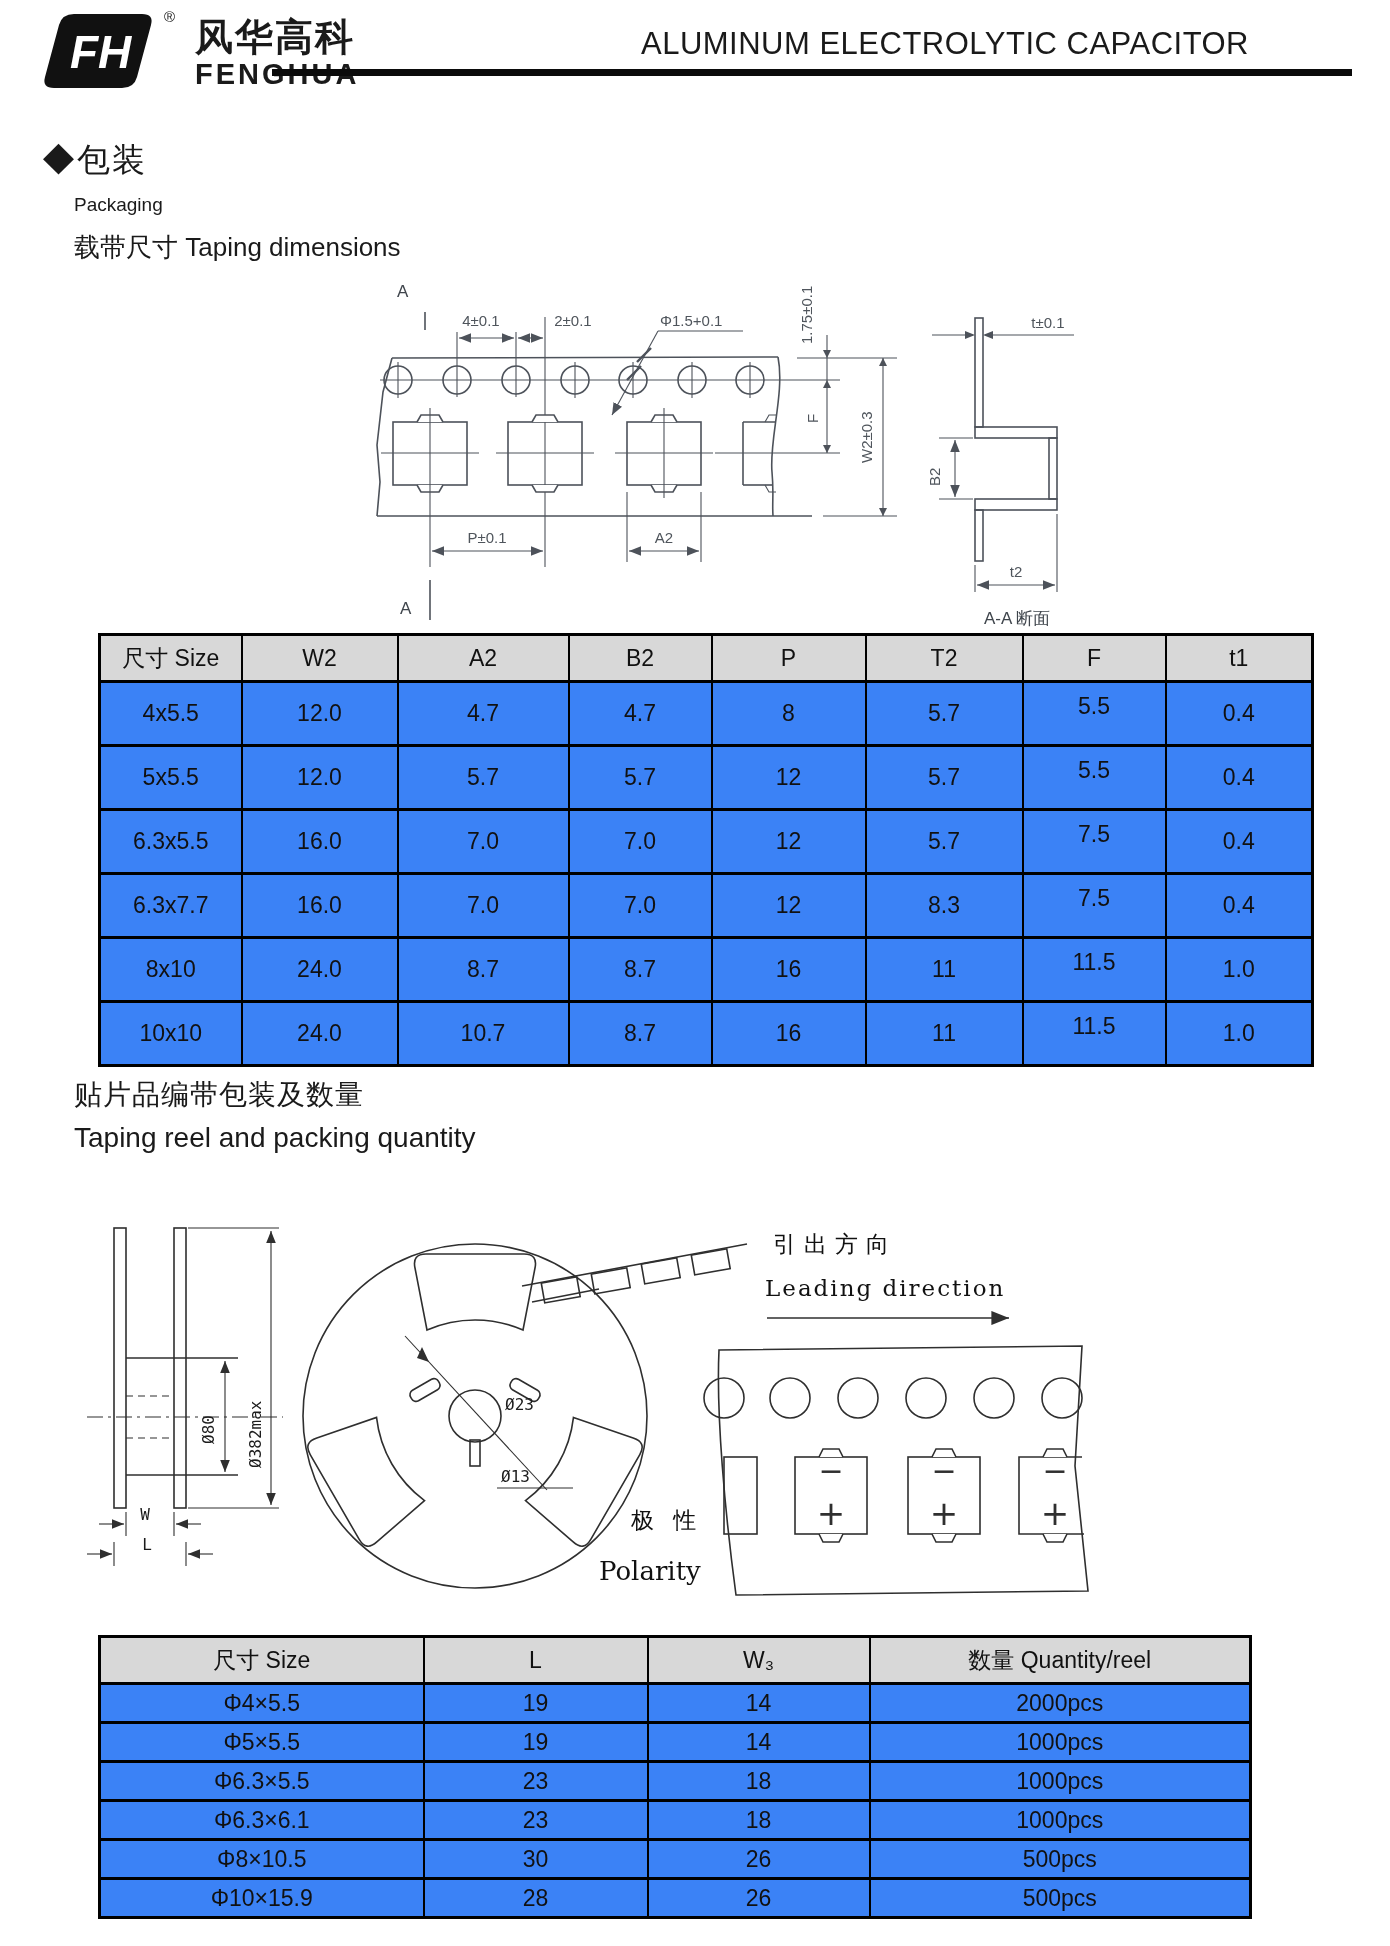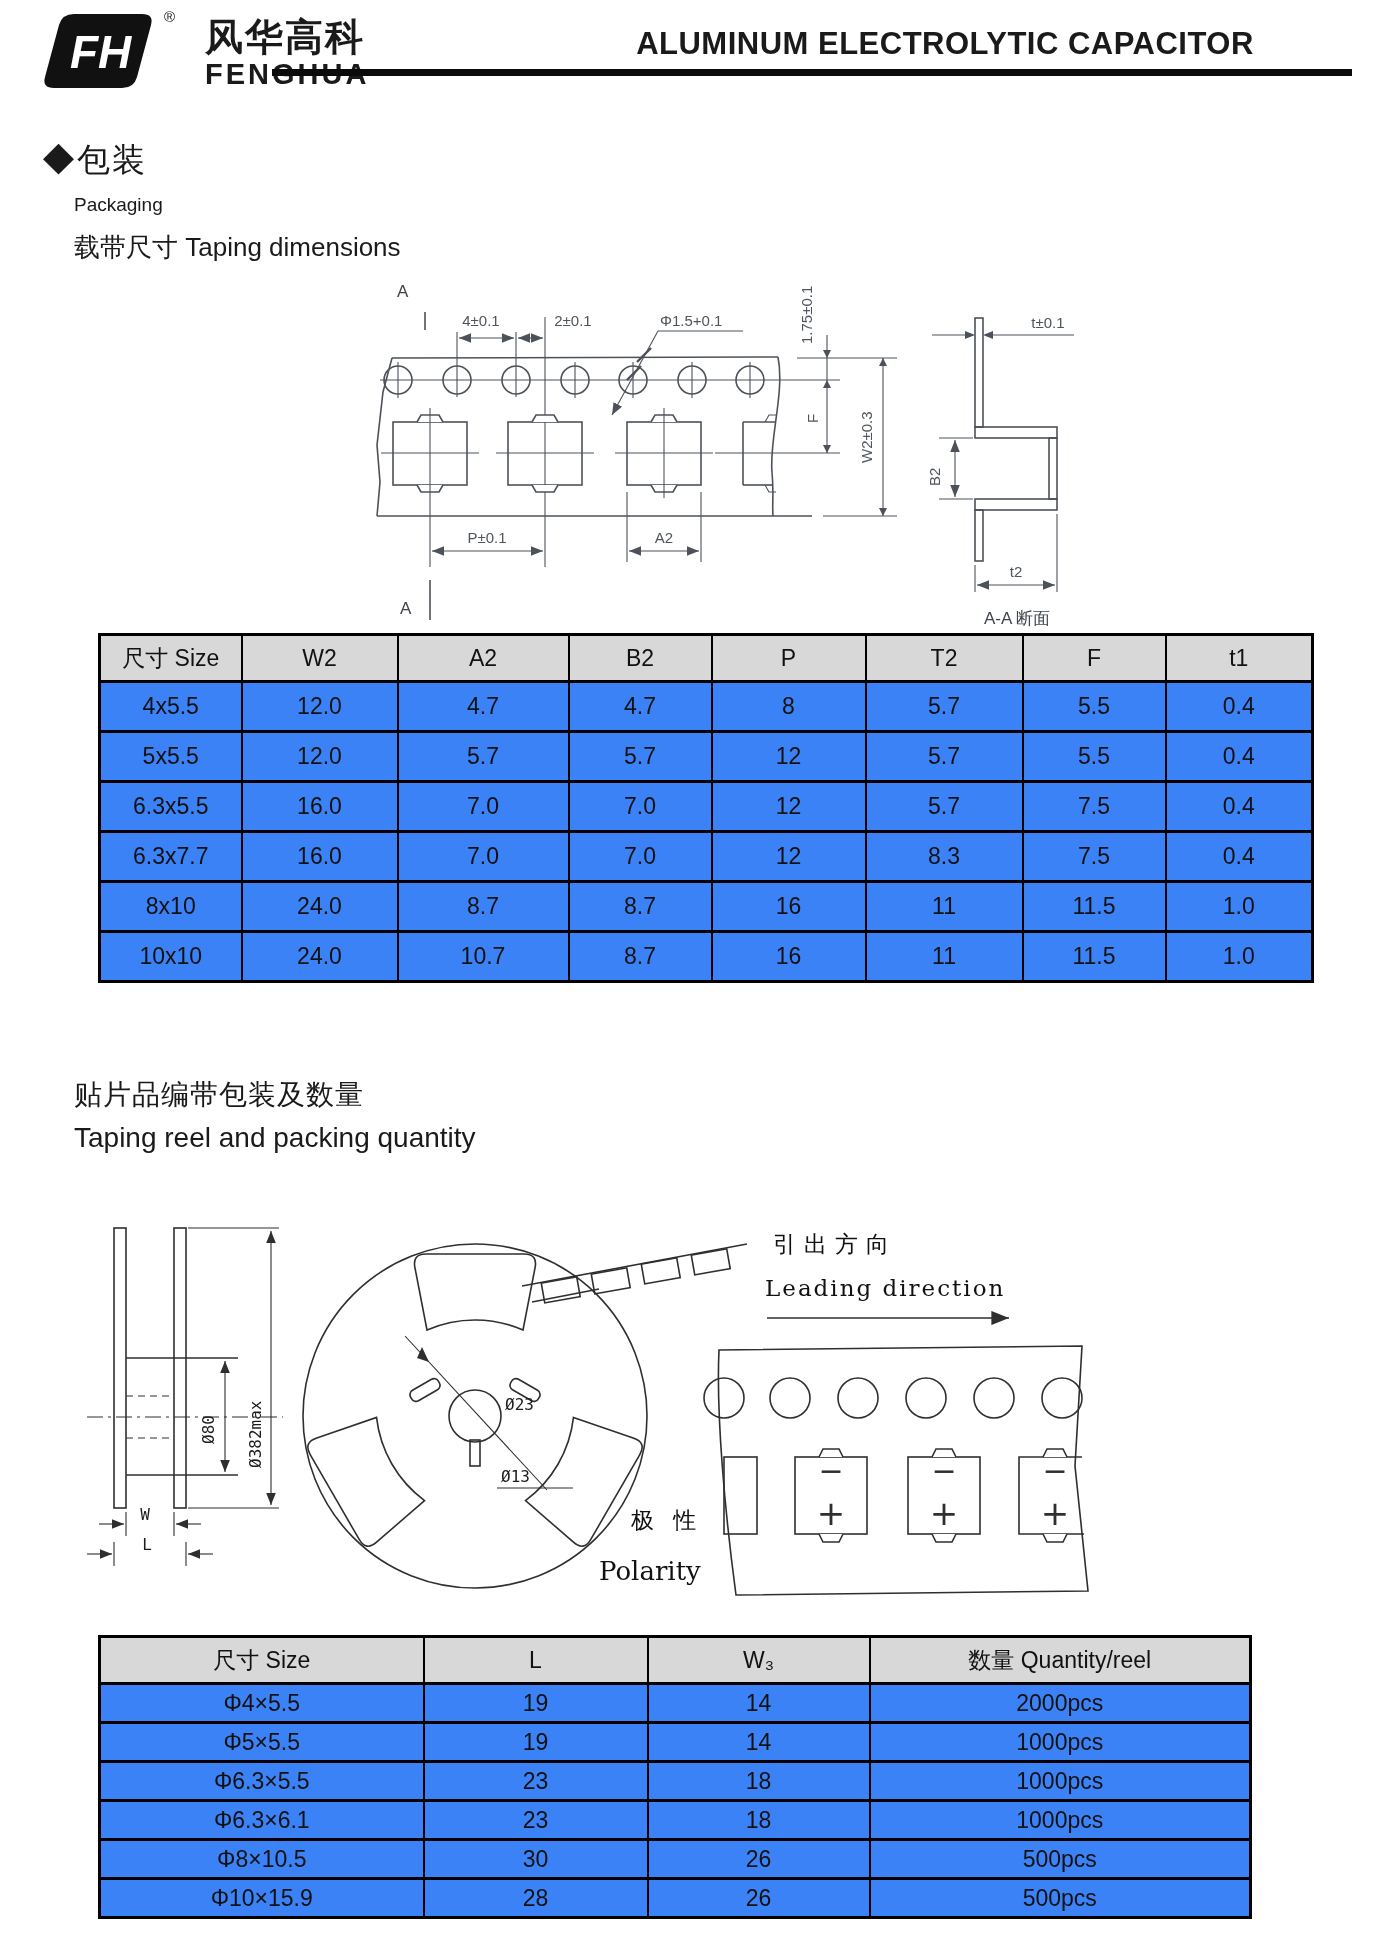--- a/index.html
+++ b/index.html
@@ -3,24 +3,24 @@
 <meta charset="utf-8">
 <style>
   html,body{margin:0;padding:0;background:#e8e8e8;}
   .page{position:relative;width:1390px;height:1946px;background:#ffffff;margin:0 auto;
         font-family:"Liberation Sans",sans-serif;color:#1a1a1a;overflow:hidden;}
   .abs{position:absolute;}
   
   .logo-wrap{left:40px;top:10px;width:420px;height:92px;display:flex;align-items:flex-start;}
   .logo-mark{width:122px;height:84px;flex:0 0 auto;}
   .logo-reg{font-size:15px;margin:-2px 0 0 2px;}
-  .logo-txt{margin-left:30px;padding-top:8px;line-height:1;}
+  .logo-txt{margin-left:20px;padding-top:8px;line-height:1;}
   .logo-cn{font-size:38px;font-weight:700;letter-spacing:2px;white-space:nowrap;}
   .logo-en{font-size:29px;font-weight:700;letter-spacing:3px;margin-top:4px;}
-  .doc-title{left:560px;top:26px;width:770px;text-align:center;font-size:31px;font-weight:700;letter-spacing:.5px;white-space:nowrap;}
+  .doc-title{left:560px;top:26px;width:770px;text-align:center;font-size:31px;font-weight:400;letter-spacing:.5px;white-space:nowrap;}
   .head-rule{left:272px;top:69px;width:1080px;height:7px;background:#0b0b0b;}
   
   .h-pack-cn{left:42px;top:138px;font-size:33px;font-weight:400;letter-spacing:2px;}
   .h-pack-en{left:74px;top:194px;font-size:19px;}
   .h-taping{left:74px;top:230px;font-size:26px;}
   .h-reel-cn{left:74px;top:1076px;font-size:28px;letter-spacing:1px;}
   .h-reel-en{left:74px;top:1122px;font-size:28px;}
   
   #fig1{left:272px;top:240px;}
   #fig2{left:75px;top:1168px;}
@@ -39,21 +39,21 @@
   .mark-sym{fill:#2f2f2f;font-family:"DejaVu Sans",sans-serif;text-anchor:middle;}
   
   table{border-collapse:collapse;table-layout:fixed;background:#3b82f6;}
   #table1{position:absolute;left:98px;top:633px;width:1213px;border:3px solid #000;}
   #table2{position:absolute;left:98px;top:1635px;width:1151px;border:3px solid #000;}
   th,td{border-left:2px solid #000;border-right:2px solid #000;border-top:3px solid #000;border-bottom:3px solid #000;
         text-align:center;vertical-align:middle;font-weight:normal;font-size:23px;color:#111;padding:0;}
   th{background:#d8d8d8;height:44px;}
   #table1 td{height:47px;}
   #table2 td{height:36px;}
-  td.hi{padding-bottom:0;}
+  td.hi{padding-bottom:14px;}
 </style>
 </head>
 <body>
 
 <div class="page">
 
   <div class="abs logo-wrap">
     <svg class="logo-mark" viewBox="0 0 122 84">
       <path d="M 34,4 L 102,4 Q 114,4 111,15 L 97,67 Q 94,78 82,78 L 14,78 Q 2,78 5,67 L 19,15 Q 22,4 34,4 Z" fill="#111"></path>
       <text x="30" y="58" font-size="46" font-weight="bold" font-style="italic" font-family="Liberation Sans, sans-serif" fill="#ffffff">FH</text>

